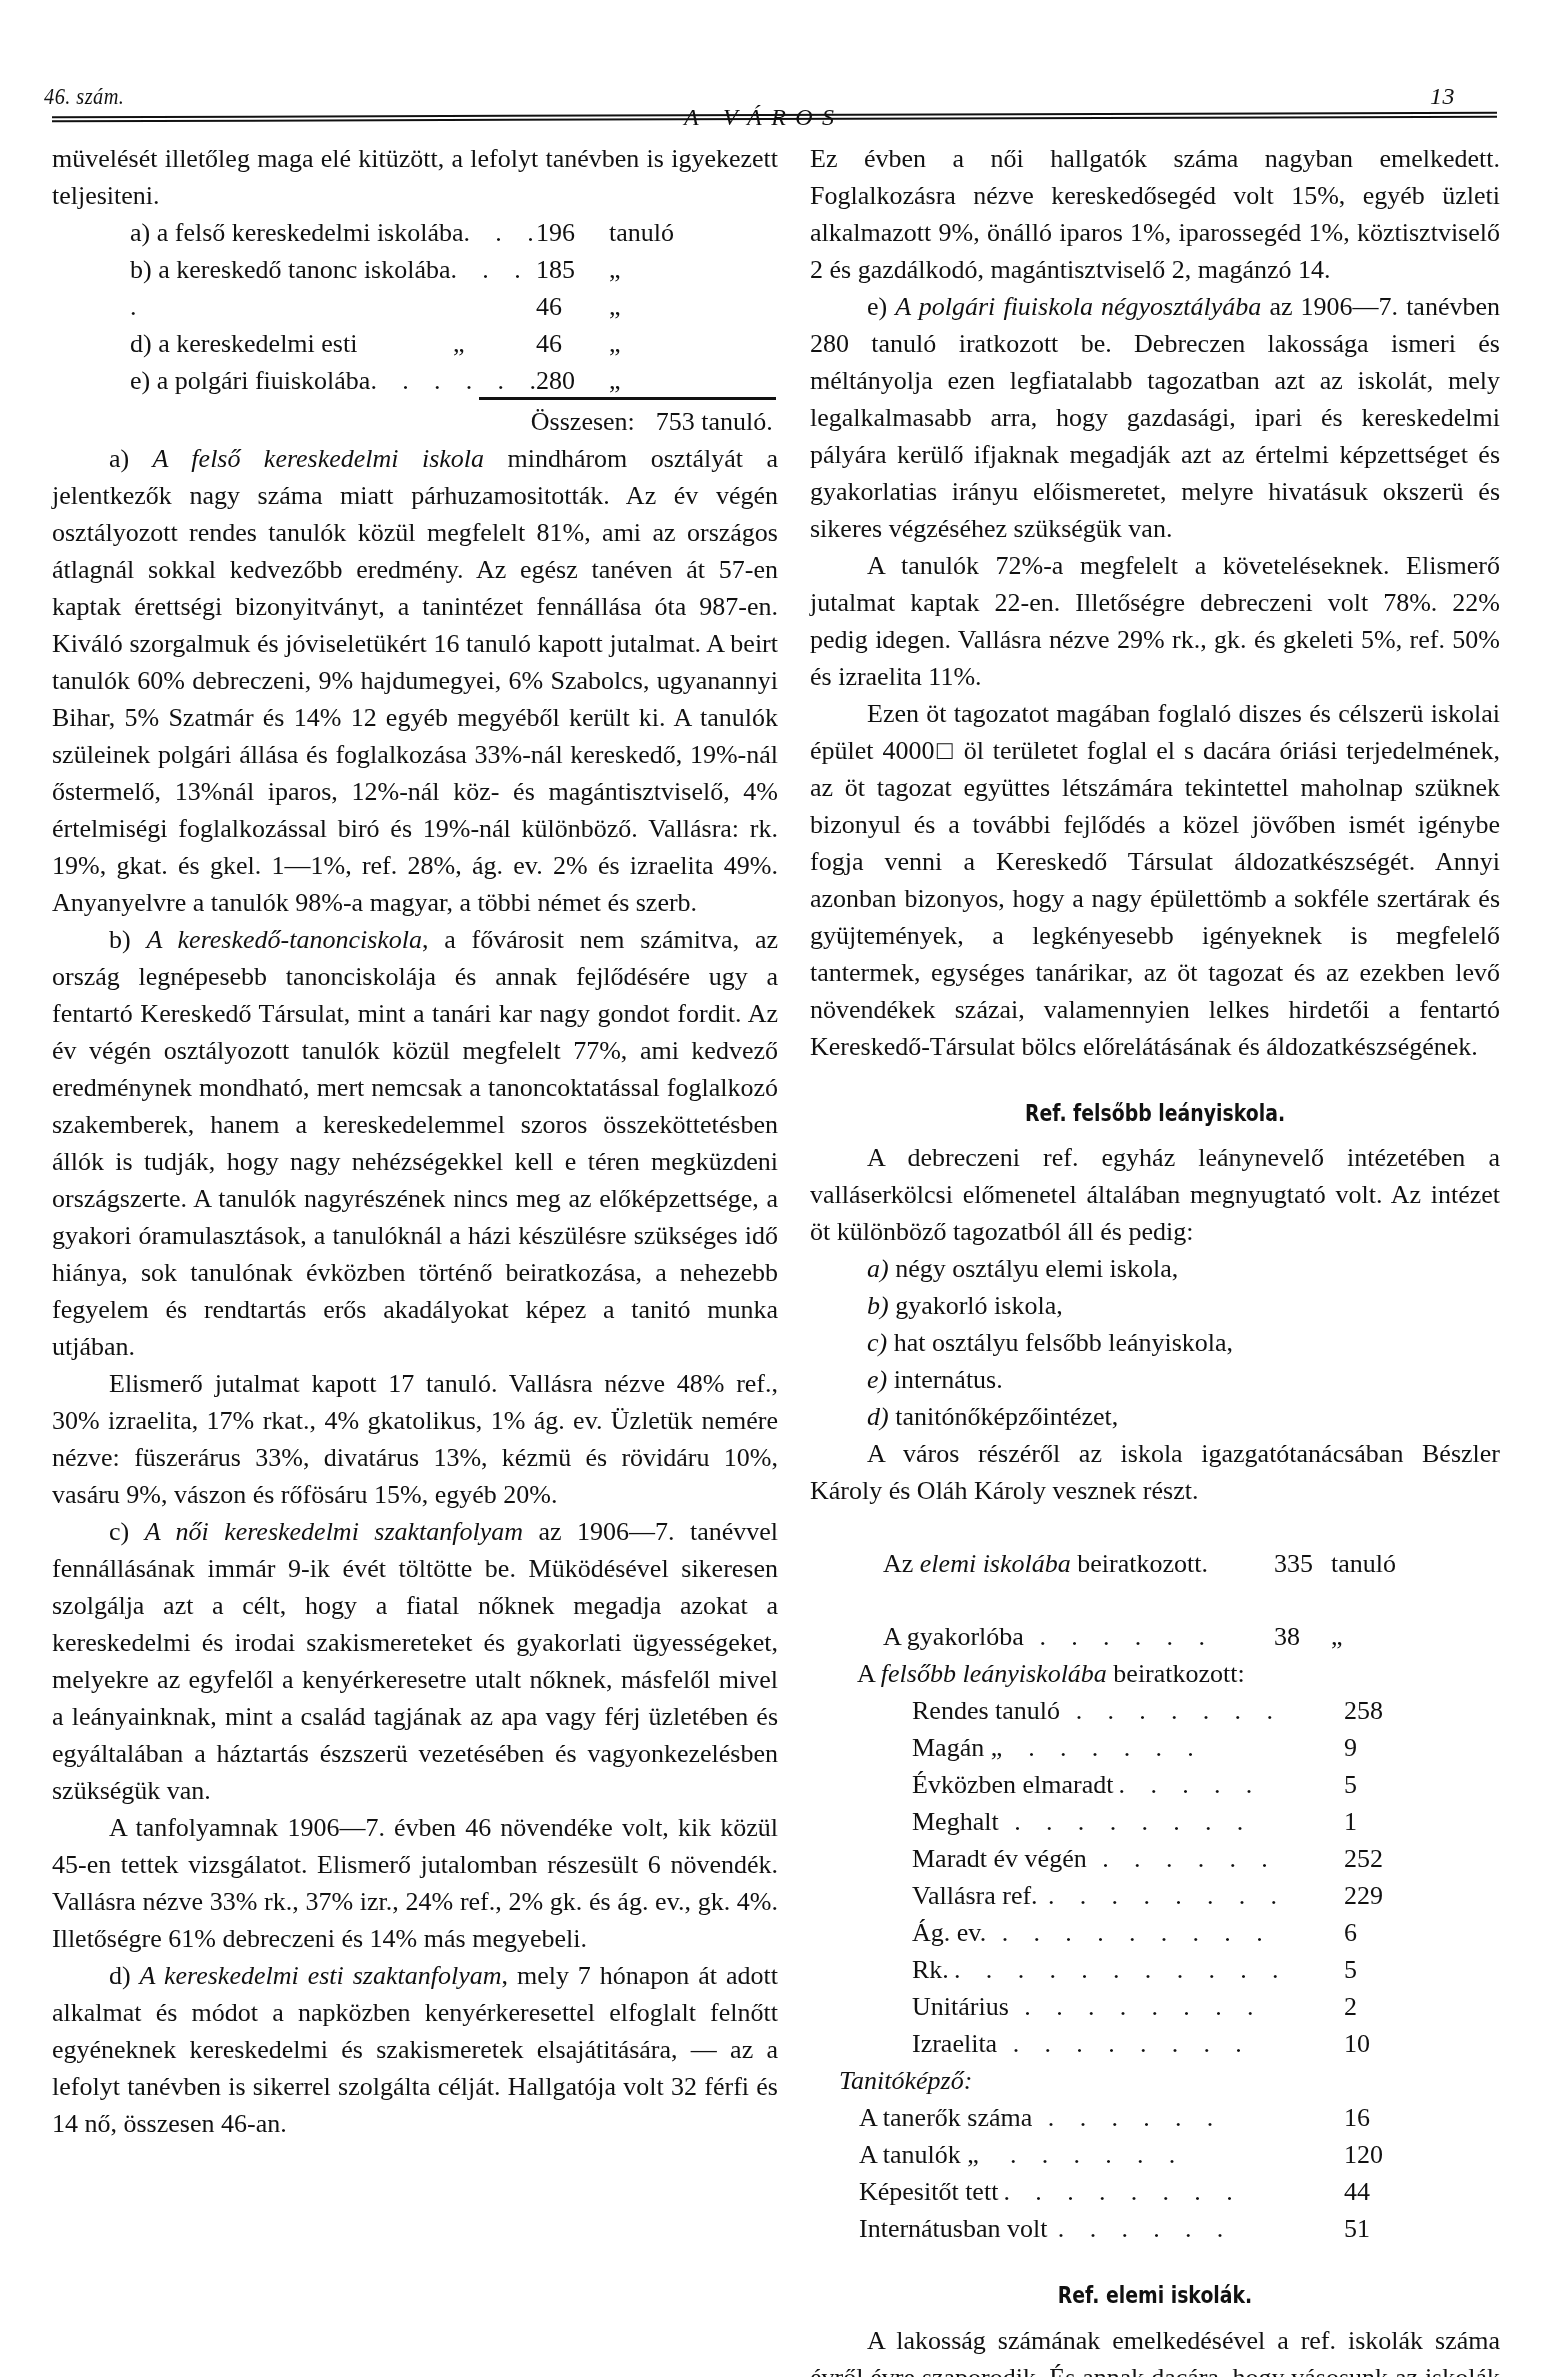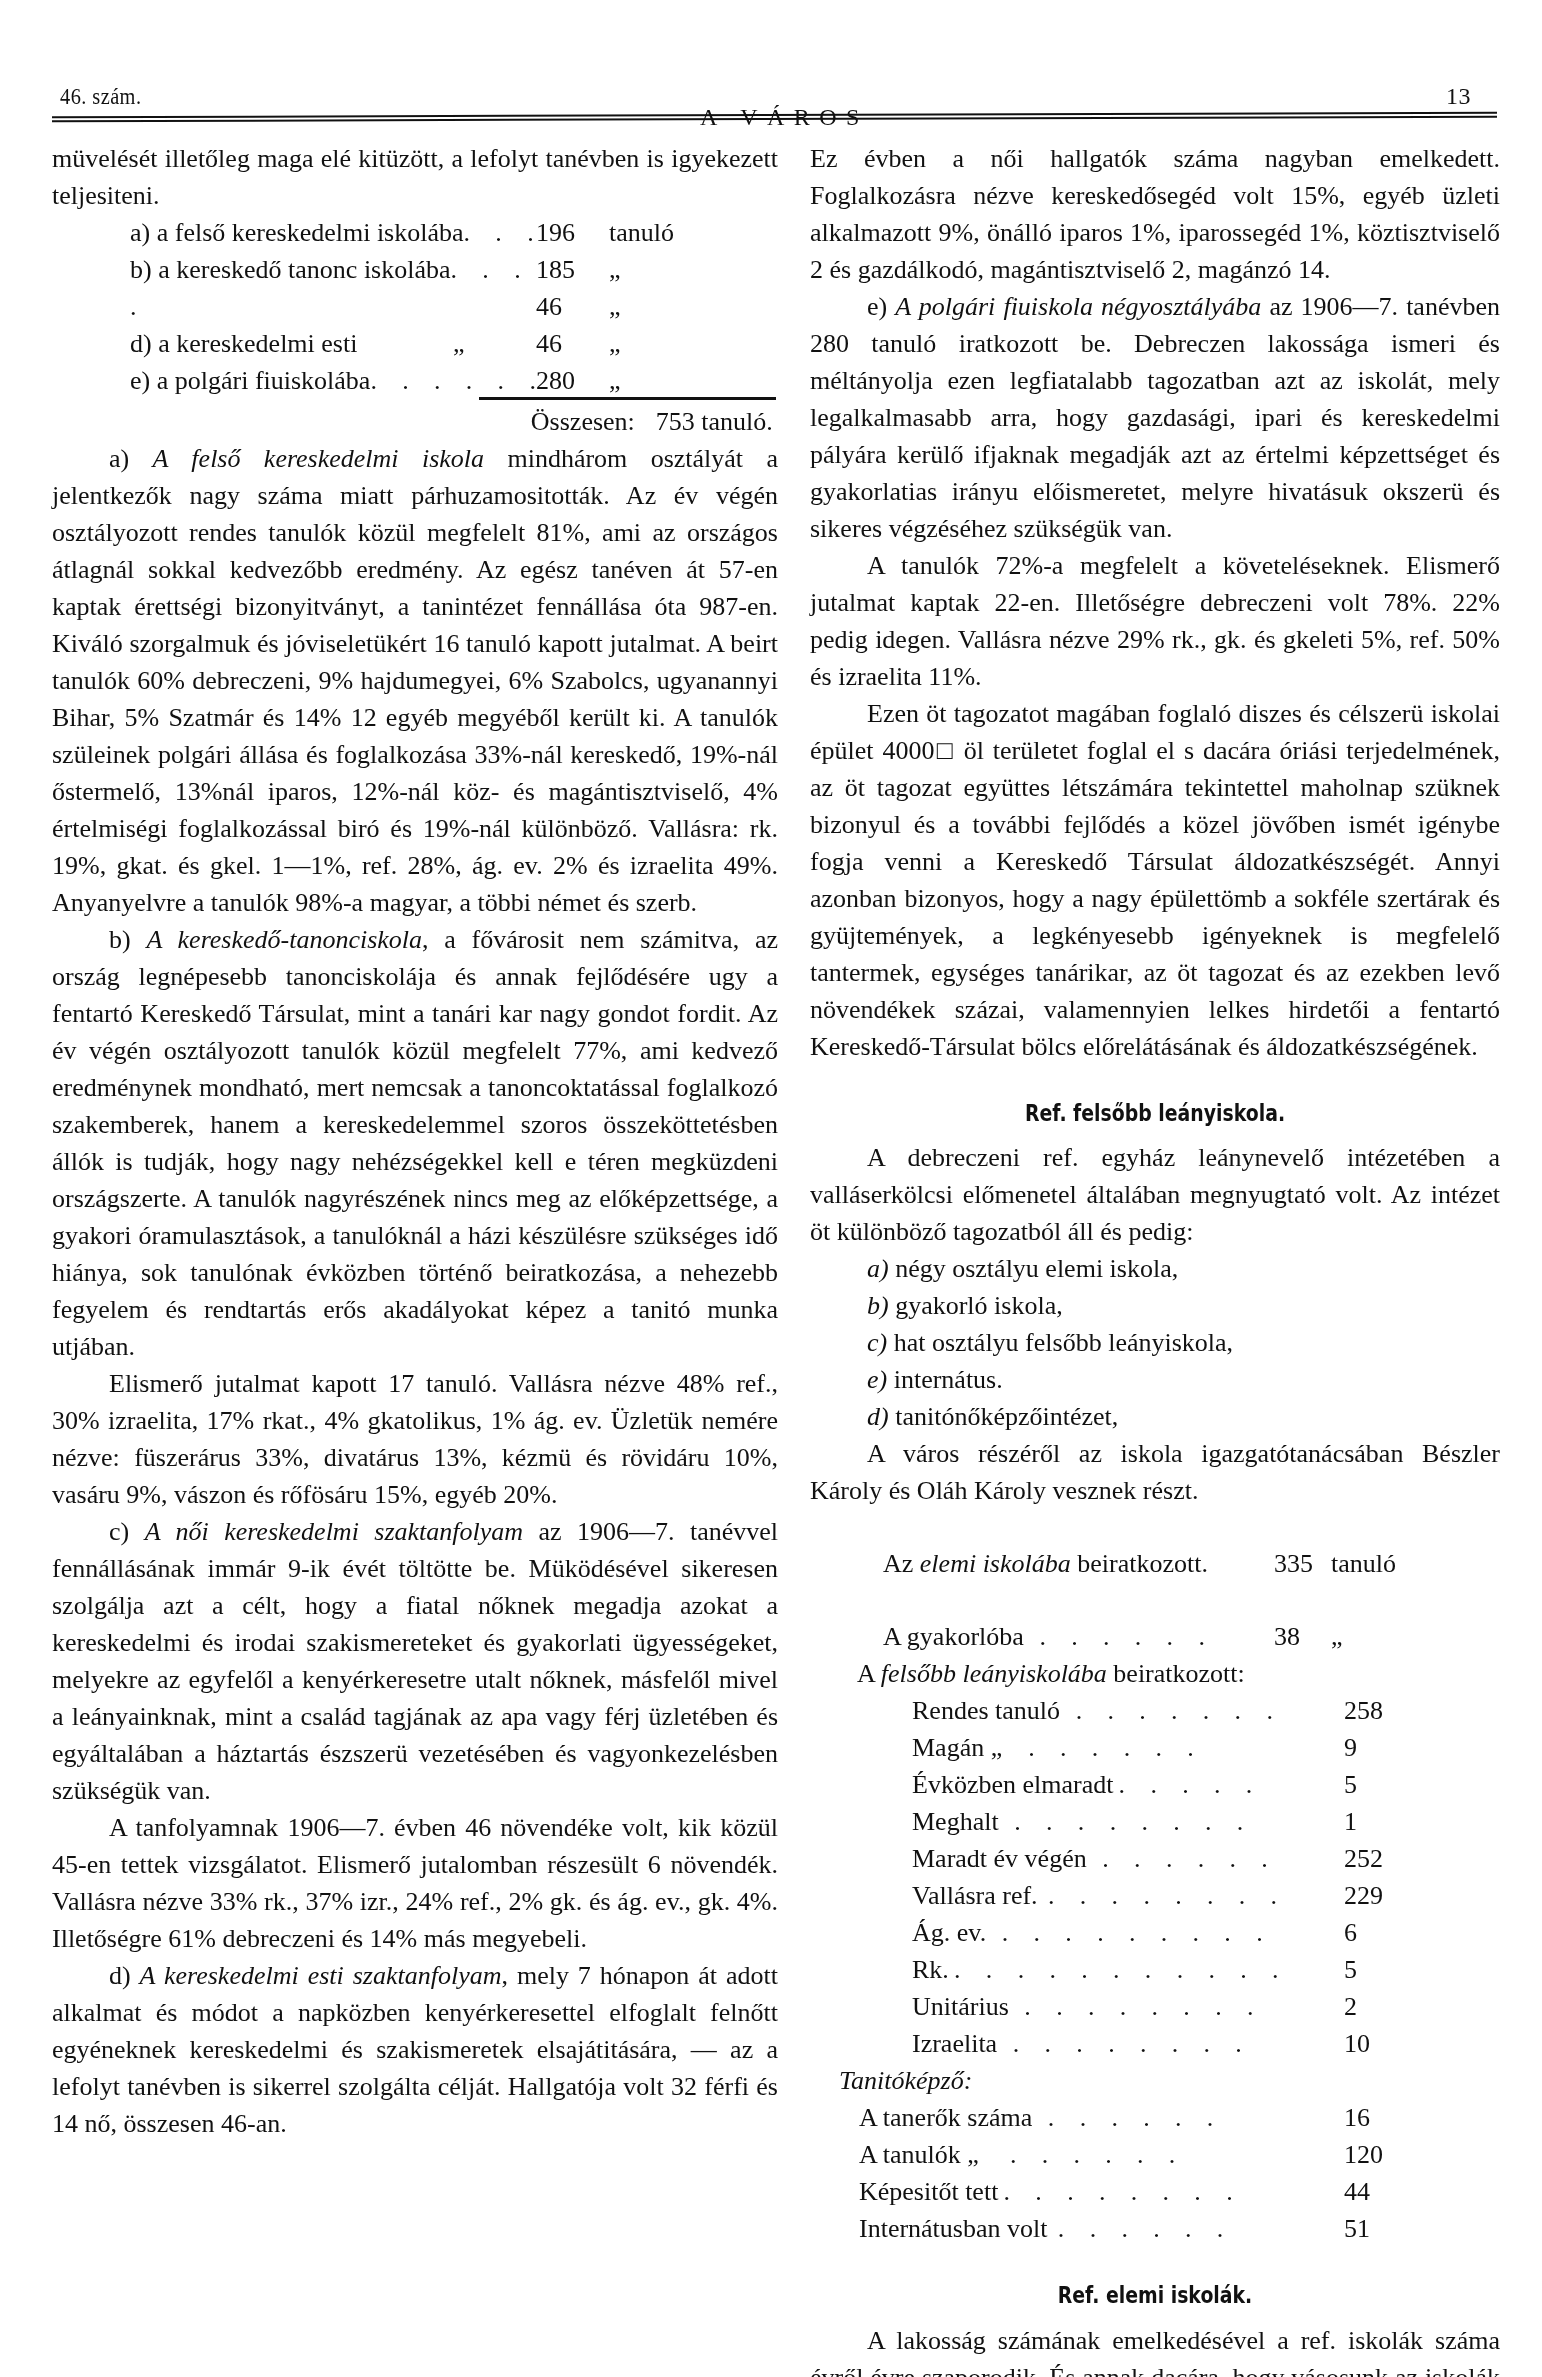--- a/index.html
+++ b/index.html
@@ -2,22 +2,22 @@
 <html style="font-size:8.3px"><head>
 <meta charset="utf-8">
 <style>
   html, body { margin: 0; padding: 0; background: #ffffff; }
   body {
     width: 1542px; height: 2377px; position: relative; overflow: hidden;
     font-family: "Liberation Serif", "DejaVu Serif", serif;
     color: #111111;
   }
   .header {
-    position: absolute; left: 60px; top: 78px; width: 1437px; height: 42px;
-    font-size: 24px; letter-spacing: 0.5px;
+    position: absolute; left: 44px; top: 78px; width: 1437px; height: 42px;
+    font-size: 24px; letter-spacing: 0.5px; font-style: italic;
   }
   .header .left { position: absolute; left: 0; top: 5.2px; transform: scaleX(0.85); transform-origin: left; }
   .header .center { position: absolute; left: 640px; top: 5.2px; letter-spacing: 9.4px; margin-top: 21px; }
   .header .right { position: absolute; right: 26px; top: 5.2px; }
   .rule-double {
     position: absolute; left: 52px; top: 114px; width: 1445px; height: 6.2px;
     border-top: 2.6px solid #111; border-bottom: 2.6px solid #111; box-sizing: border-box;
     transform: rotate(-0.18deg);
   }
   .col {

